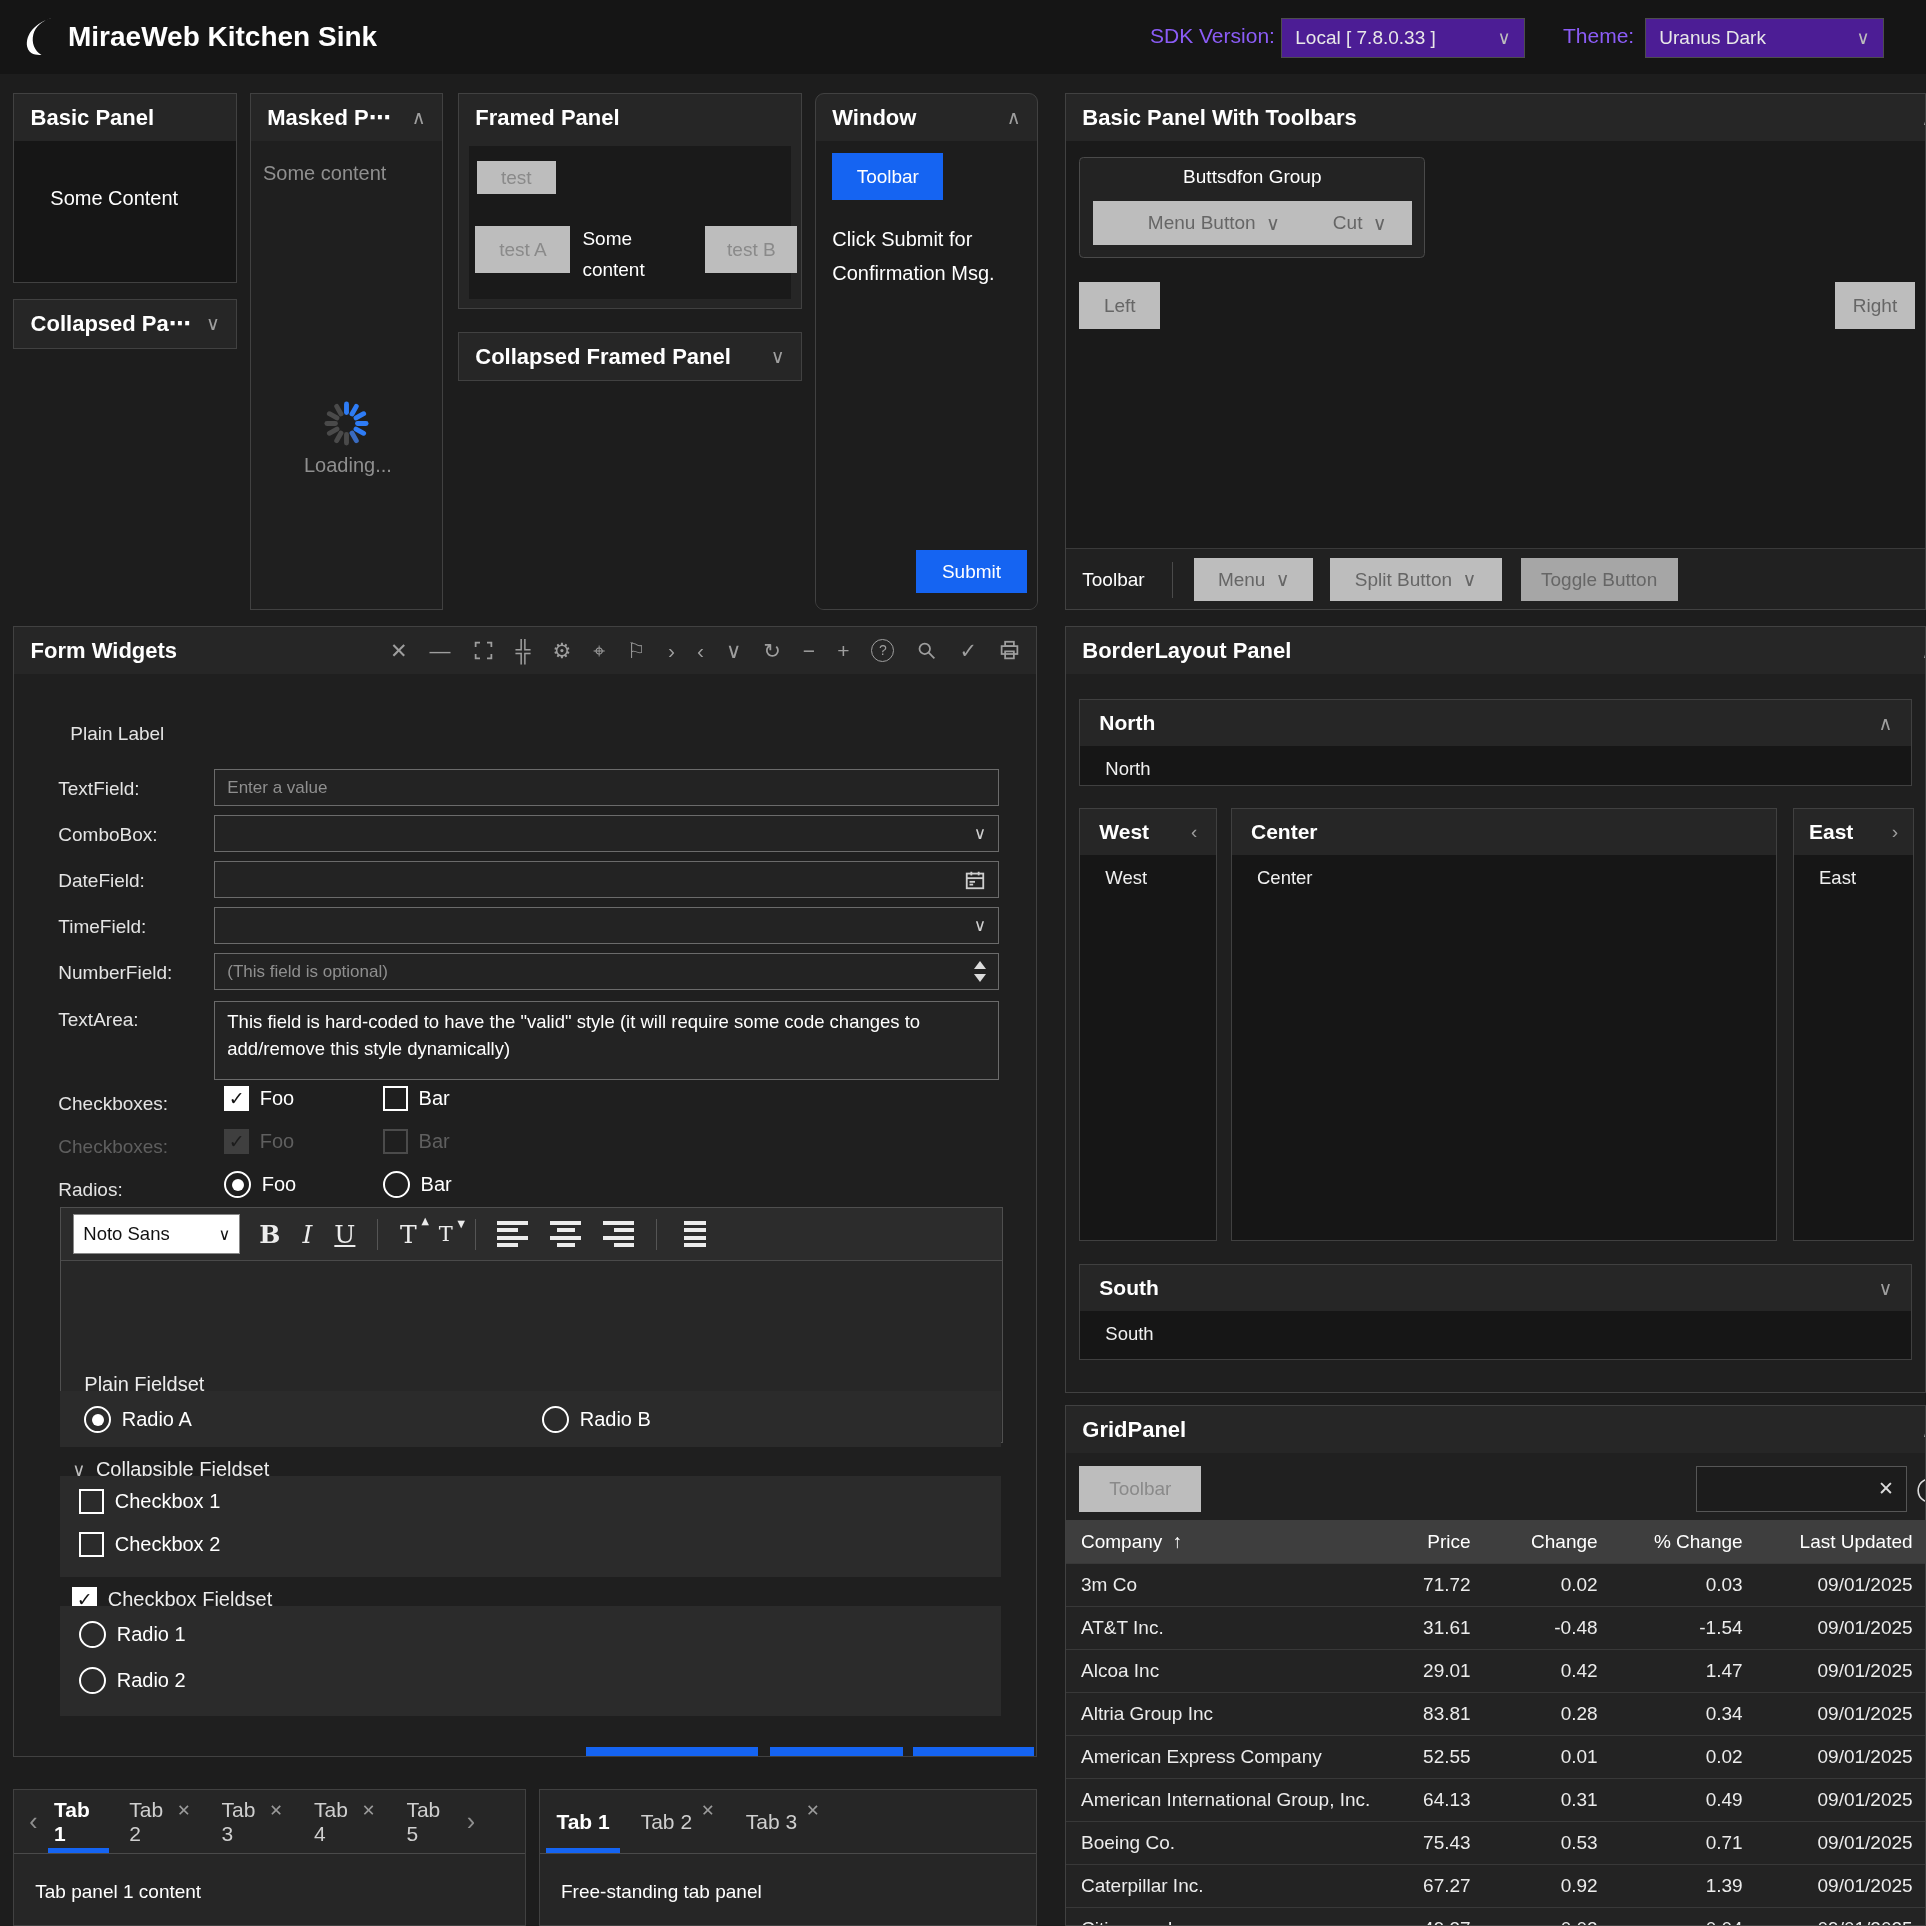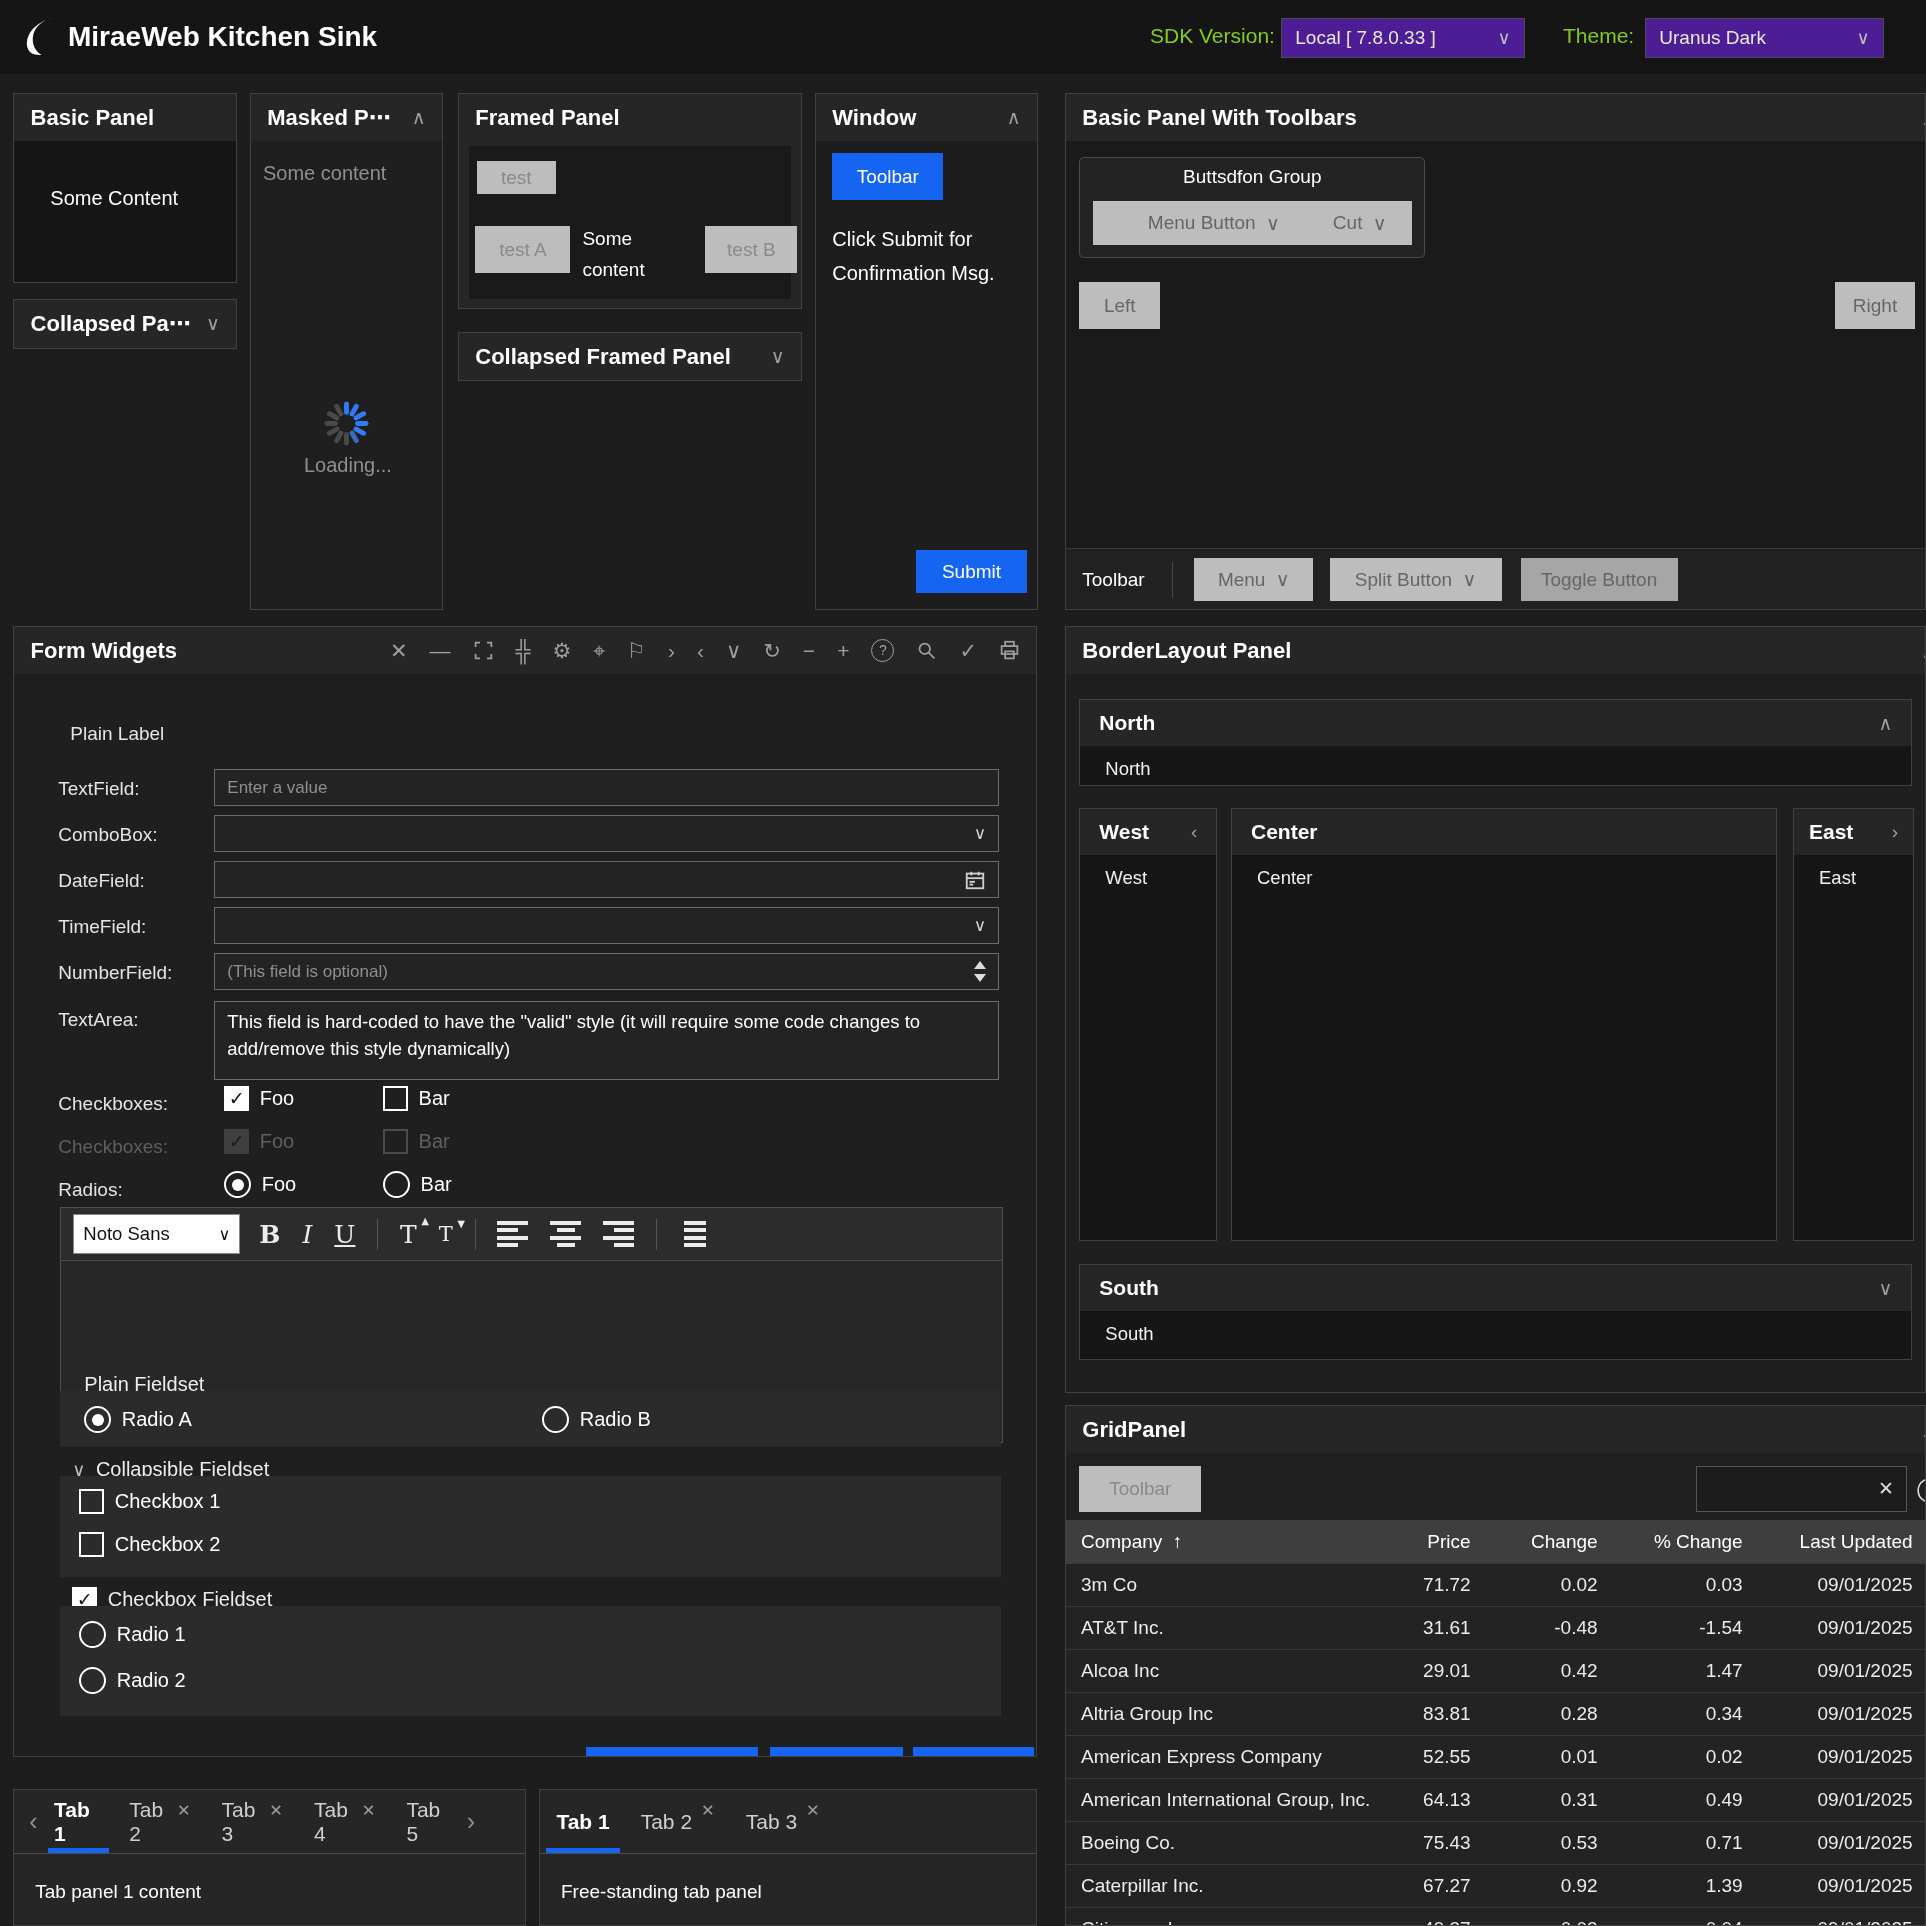--- a/index.html
+++ b/index.html
@@ -2,21 +2,21 @@
 <html style="font-size:12px"><head>
 <meta charset="utf-8">
 <style>
   html,body{margin:0;padding:0;background:#101010;}
   #canvas{position:relative;width:1926px;height:1926px;background:#1d1d1d;overflow:hidden;
           font-family:"Liberation Sans","DejaVu Sans",sans-serif;color:#e8e8e8;}
 
   
   .topbar{position:absolute;left:0;top:0;width:1926px;height:74px;background:#151515;display:flex;align-items:center;}
   .apptitle{font-size:28px;font-weight:bold;color:#fff;margin-left:13.3px;}
-  .tb-label{font-size:21px;color:#84cc16;}
+  .tb-label{font-size:21px;color:#8b5cf6;}
   .tb-select{height:40px;background:#4c1d95;border:0.7px solid #4d4d4d;display:flex;align-items:center;
              justify-content:space-between;padding:0 13.3px;font-size:19px;color:#e8e8e8;box-sizing:border-box;}
   .chev{color:#bdbdbd;font-size:18px;}
 
   
   .panel{position:absolute;background:#262626;border:0.7px solid #414141;box-sizing:border-box;overflow:hidden;}
   .phead{position:absolute;left:0;top:0;right:0;height:47px;display:flex;align-items:center;
          padding:0 16.3px;box-sizing:border-box;}
   .ptitle{font-size:22px;font-weight:bold;color:#fff;white-space:nowrap;}
   .ptool{margin-left:auto;color:#9e9e9e;font-size:19px;cursor:pointer;}
@@ -187,21 +187,21 @@
     </div>
   </div>
 
   <div class="panel" style="left:458px;top:332px;width:344px;height:49px;">
     <div class="phead">
       <span class="ptitle">Collapsed Framed Panel</span>
       <span class="ptool">∨</span>
     </div>
   </div>
 
-  <div class="panel" style="left:815px;top:93px;width:223px;height:517px;">
+  <div class="panel" style="left:815px;top:93px;width:223px;height:517px;border-radius:9px;">
     <div class="phead">
       <span class="ptitle">Window</span>
       <span class="ptool">∧</span>
     </div>
     <div class="pbody" style="background:#1d1d1d;">
       <button class="bbtn abs" style="left:16.3px;top:12px;width:111px;height:47px;">Toolbar</button>
       <div class="abs" style="left:16.3px;top:81px;font-size:20px;color:#fff;line-height:34px;">
         <div>Click Submit for</div>
         <div>Confirmation Msg.</div>
       </div>

